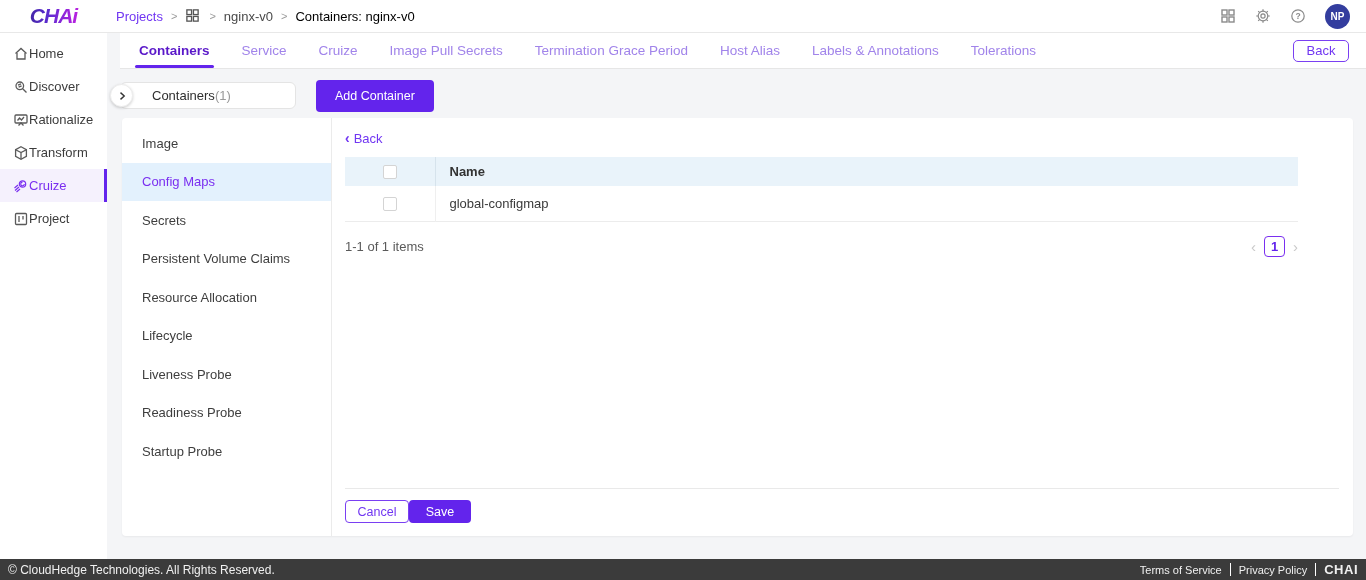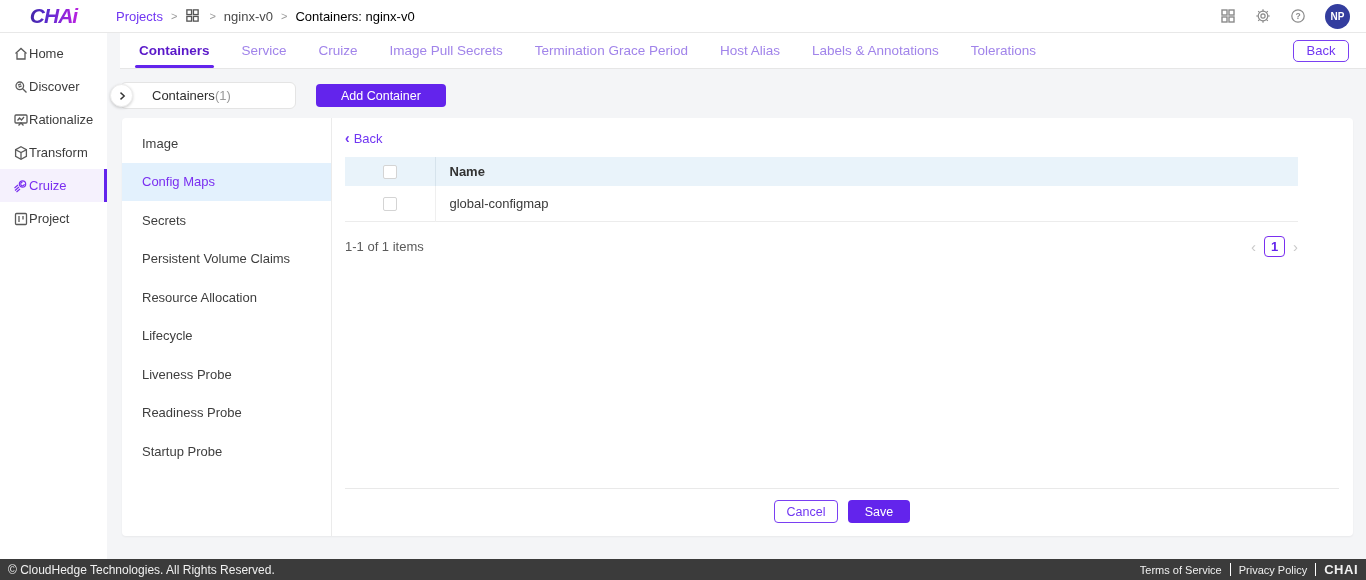--- a/index.html
+++ b/index.html
@@ -46,21 +46,21 @@
               border: 1.5px solid #7a3ff2; border-radius: 5px; color: #7136f2; font-size: 13px;
               font-family: "Liberation Sans", sans-serif; cursor: pointer; }
 
   .toolbar { height: 49px; display: flex; align-items: center; padding-top: 4px; }
   .expander { position: relative; width: 176px; height: 27px; background: #fff; border: 1px solid #e4e4e4;
               border-radius: 6px; display: flex; align-items: center; padding-left: 31px; font-size: 13px; color: #2f2f2f; }
   .expander .count { color: #9a9a9a; }
   .expander-toggle { position: absolute; left: -11px; top: 1px; width: 23px; height: 23px; border-radius: 50%;
                      background: #fff; border: 1px solid #ededed; box-shadow: 0 1px 3px rgba(0,0,0,.18);
                      display: flex; align-items: center; justify-content: center; cursor: pointer; }
-  .add-btn { margin-left: 20px; height: 23px; padding: 0 25px; background: #6324ec; border: none; border-radius: 4px;
+  .add-btn { margin-left: 20px; height: 32px; padding: 0 19px; background: #6324ec; border: none; border-radius: 4px;
              color: #fff; font-size: 12.5px; font-family: "Liberation Sans", sans-serif; cursor: pointer; }
 
   .card { position: relative; margin-left: 2px; width: 1231px; height: 418px; background: #fff;
           border-radius: 4px; box-shadow: 0 1px 2px rgba(0,0,0,.05); display: flex; }
 
   .cfgnav { width: 210px; border-right: 1px solid #ebebeb; padding-top: 6px; }
   .cfg-item { height: 38.5px; display: flex; align-items: center; padding-left: 20px;
               font-size: 13px; color: #3e3e3e; cursor: pointer; }
   .cfg-item.active { background: #e3f1fd; color: #7a2ff0; }
 
@@ -82,21 +82,21 @@
   .pg-row { margin-top: 14px; width: 953px; display: flex; align-items: center; justify-content: space-between; }
   .pg-summary { font-size: 13px; color: #5a5a5a; }
   .pager { display: flex; align-items: center; gap: 8px; }
   .pg-chev { color: #c9c9c9; font-size: 15px; cursor: pointer; line-height: 1; }
   .pg-page { width: 21px; height: 21px; border: 1.5px solid #7a2ff0; border-radius: 4px; color: #6324ec;
              font-size: 13px; font-weight: bold; display: flex; align-items: center; justify-content: center;
              cursor: pointer; background: #fff; }
 
   .flex-spacer { flex: 1; }
   .actions-divider { border-top: 1px solid #e9e9e9; }
-  .actions { display: flex; justify-content: center; gap: 10px; padding-top: 11px; }
+  .actions { display: flex; justify-content: flex-start; padding-top: 11px; }
   .btn-cancel { width: 64px; height: 23px; background: #fff; border: 1.5px solid #7a3ff2; border-radius: 4px;
                 color: #7136f2; font-size: 12.5px; font-family: "Liberation Sans", sans-serif; cursor: pointer; }
   .btn-save { width: 62px; height: 23px; background: #6324ec; border: none; border-radius: 4px;
               color: #fff; font-size: 12.5px; font-family: "Liberation Sans", sans-serif; cursor: pointer; }
 
   
   .footer { position: absolute; left: 0; bottom: 0; width: 1366px; height: 21px; background: #3b3b3b;
             display: flex; align-items: center; padding: 0 8px; color: #f0f0f0; font-size: 12px; }
   .footer-right { margin-left: auto; display: flex; align-items: center; }
   .f-link { font-size: 11px; color: #f0f0f0; cursor: pointer; text-decoration: none; }

